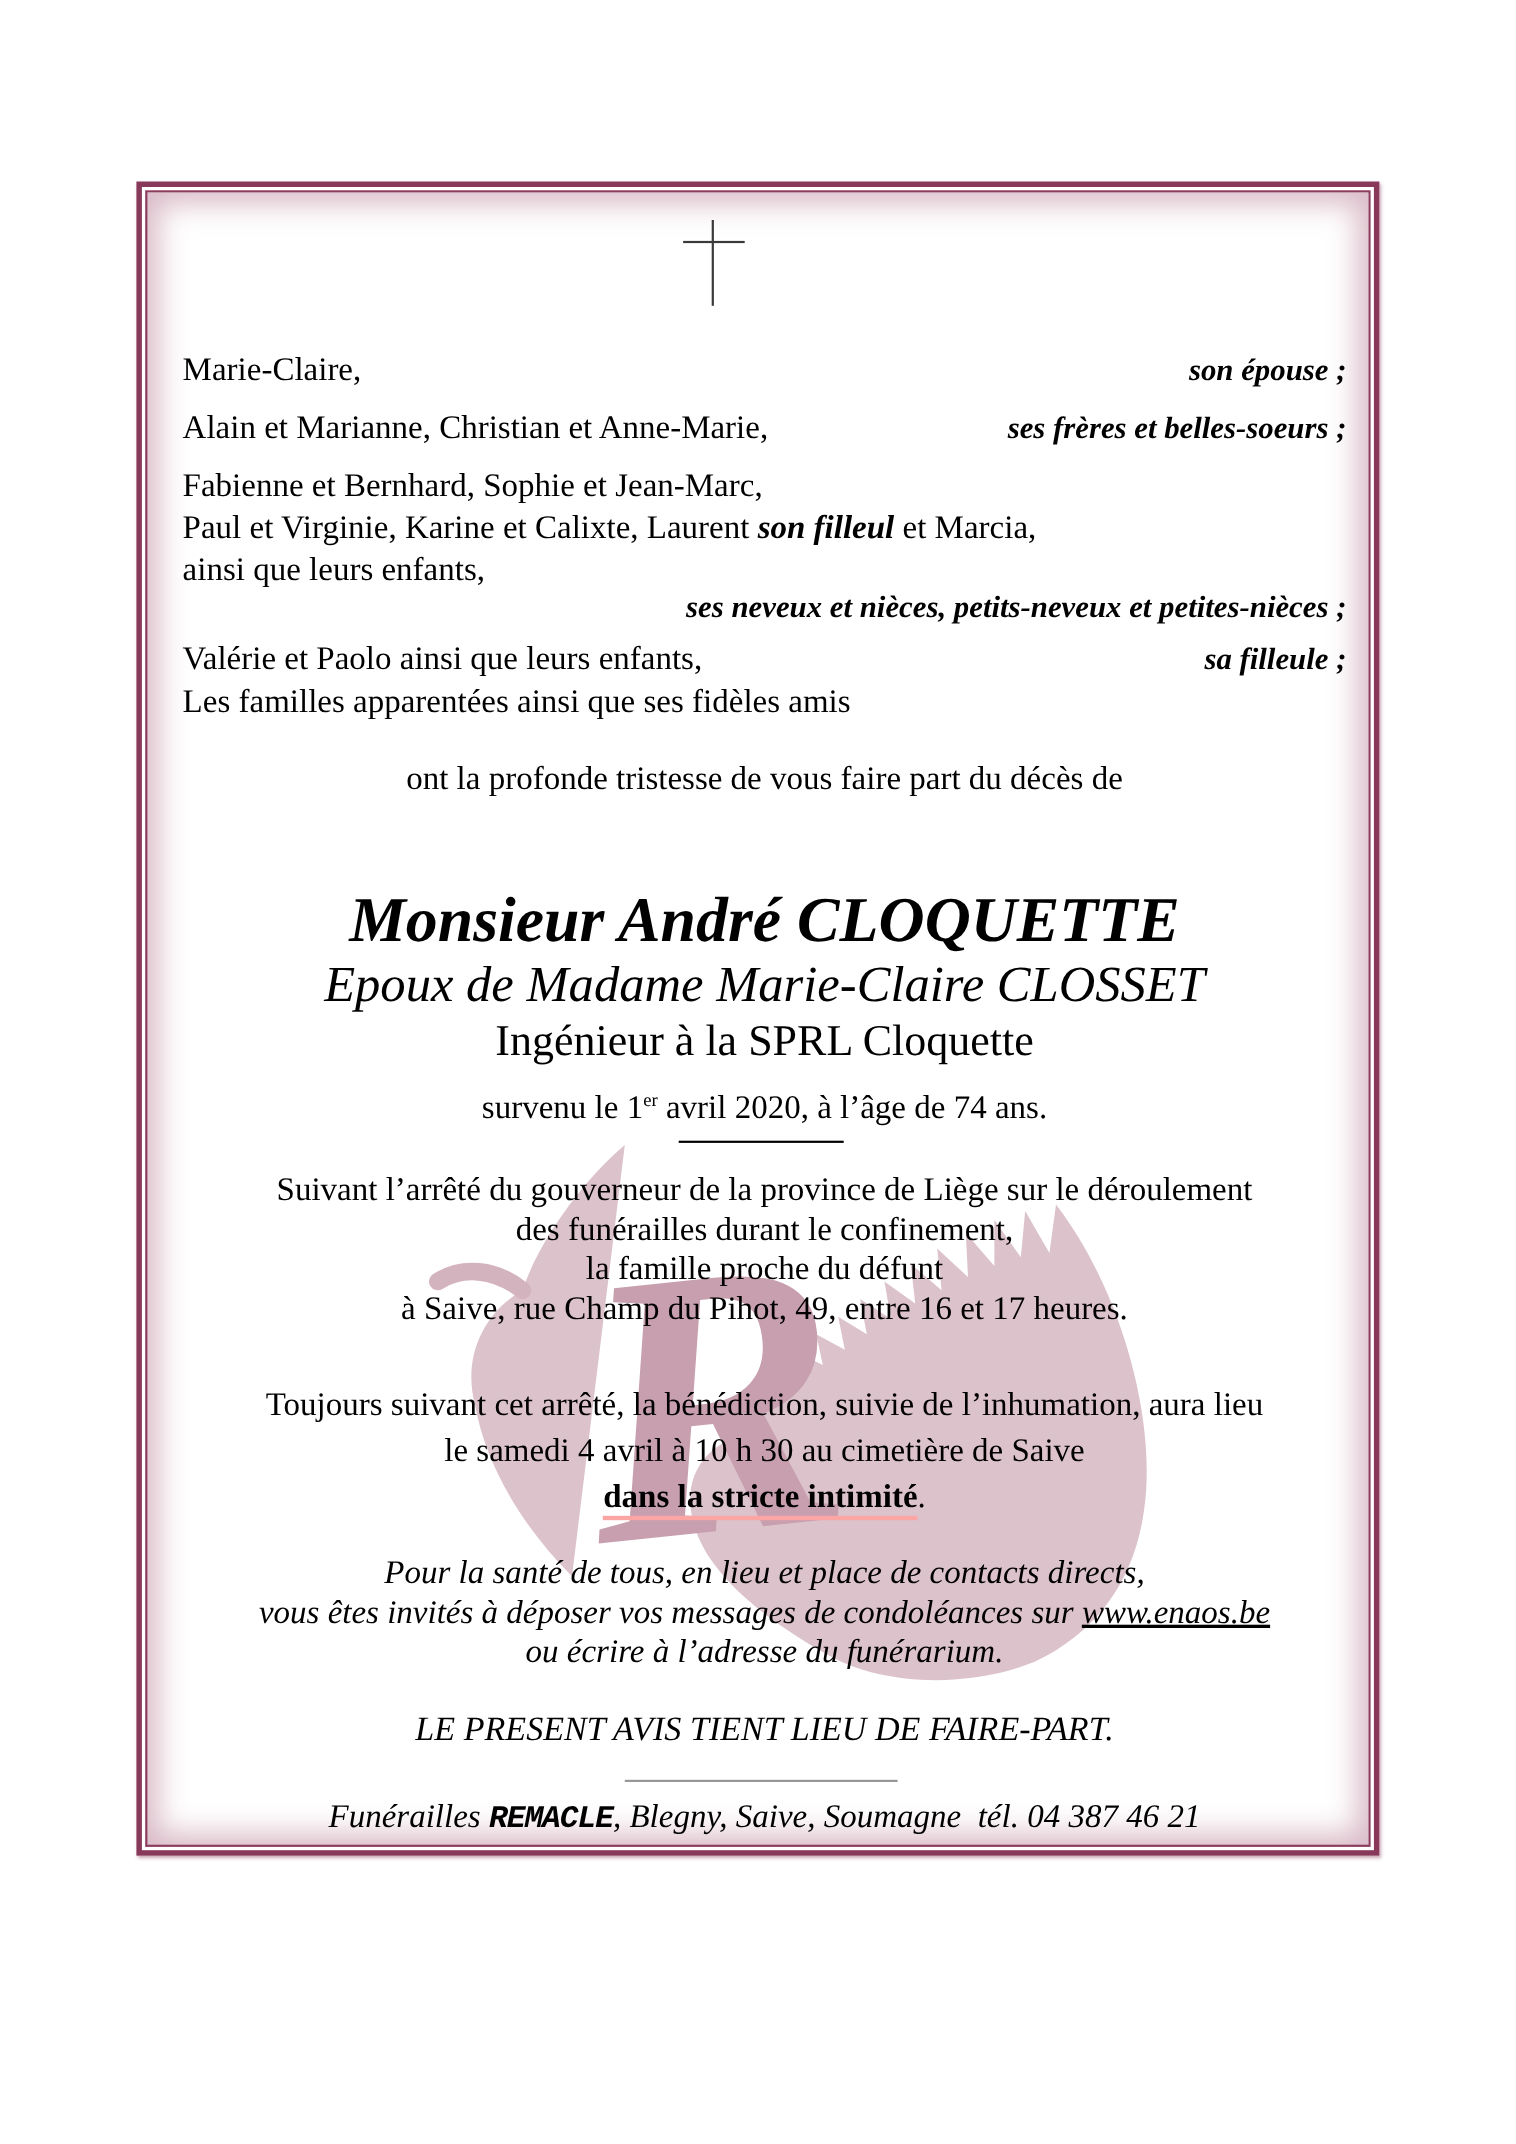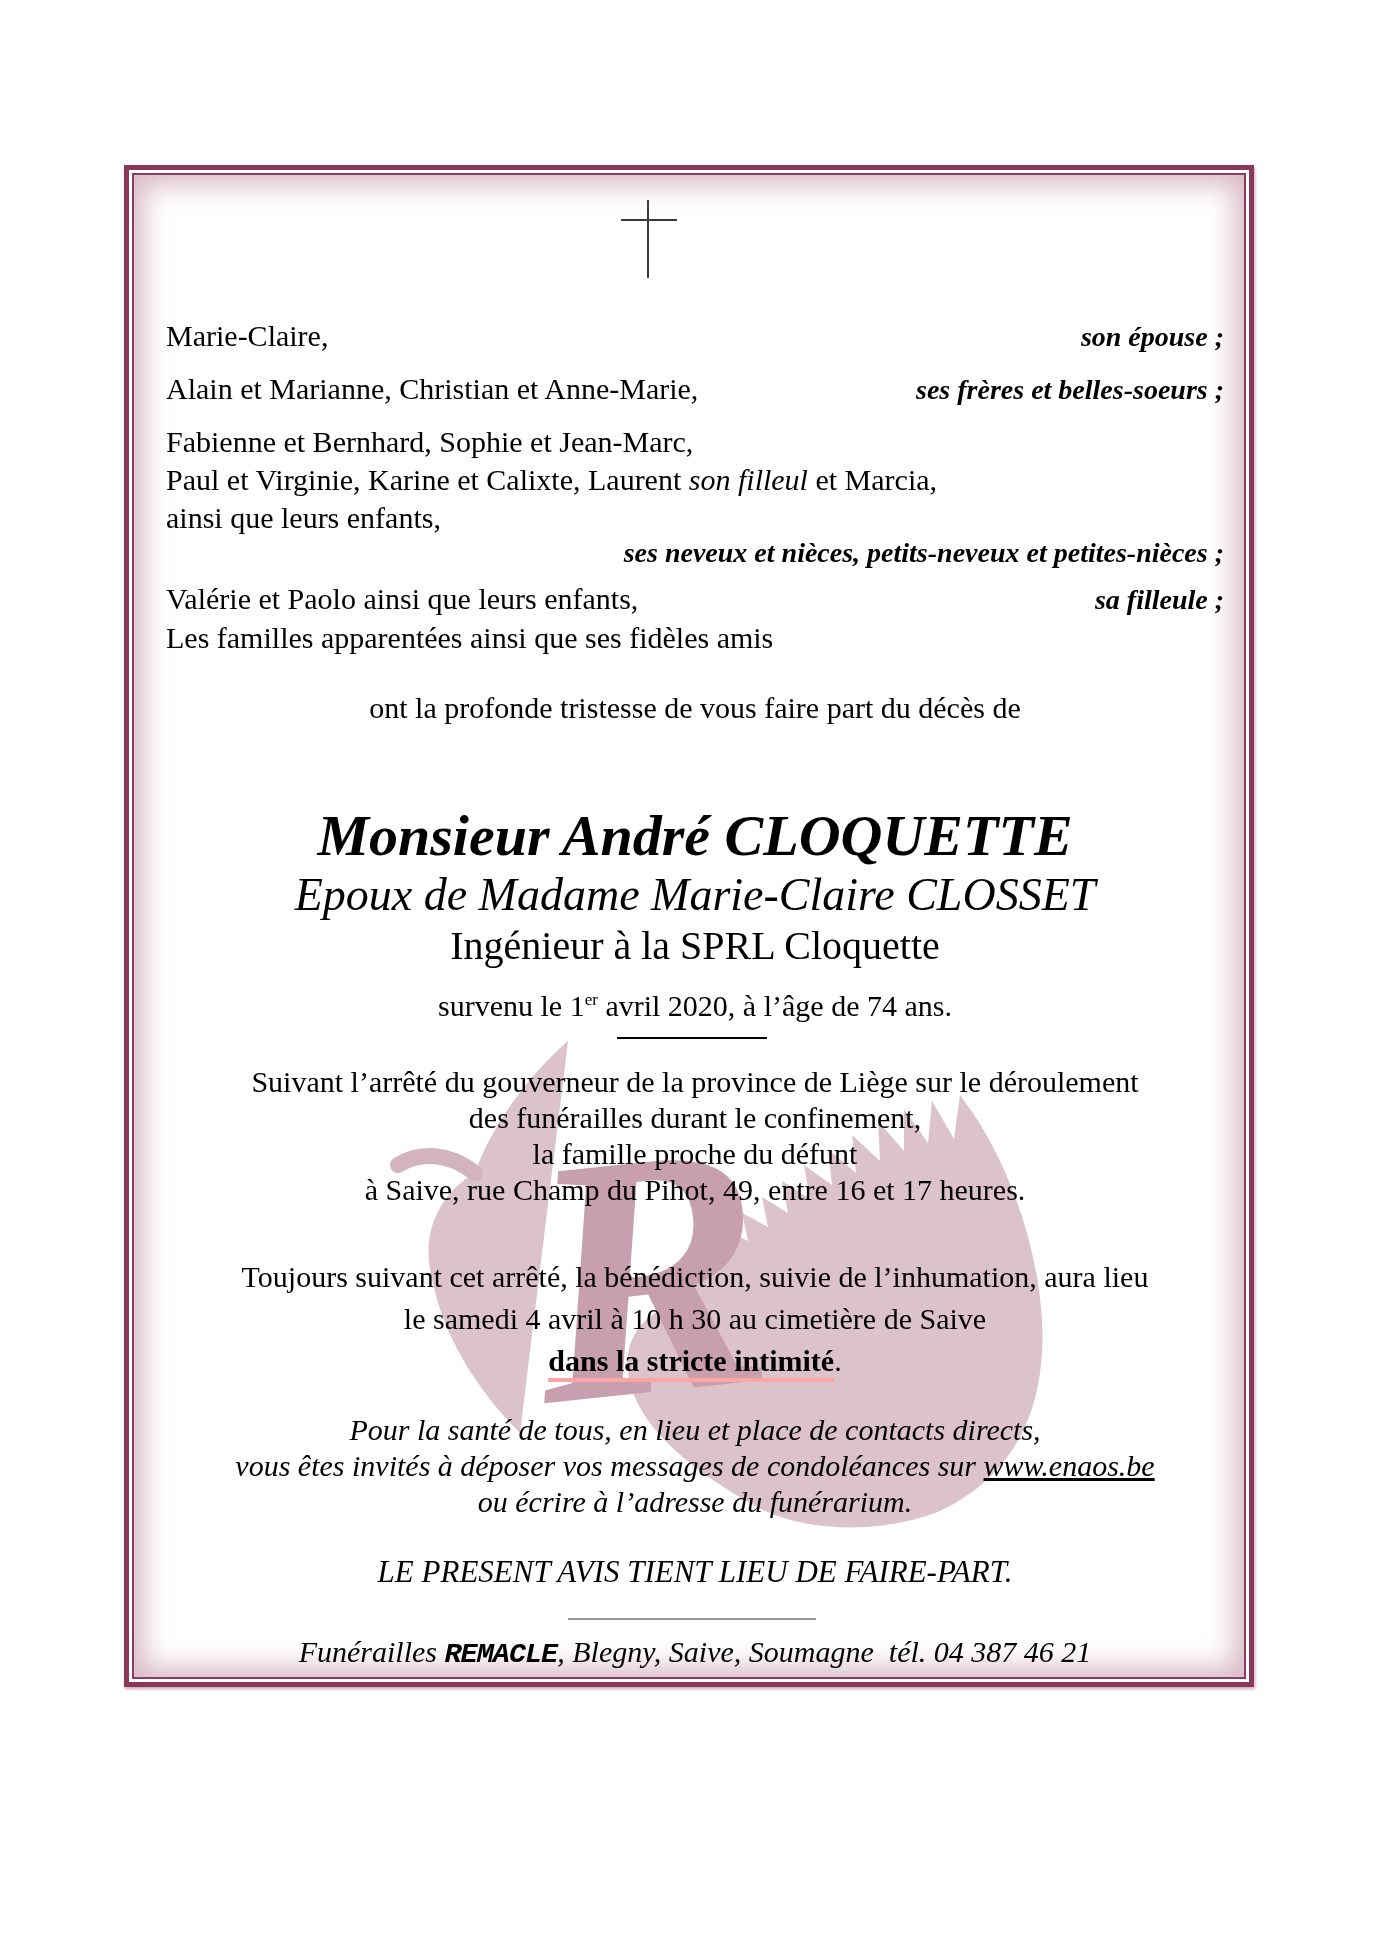--- a/index.html
+++ b/index.html
@@ -27,21 +27,21 @@
   .cross { position:absolute; left:487px; top:25px; width:56px; height:78px; z-index:1; }
   .cross .v { position:absolute; left:26px; top:0; width:2px; height:78px; background:#3a3a3a; }
   .cross .h { position:absolute; left:0; top:19px; width:56px; height:2px; background:#3a3a3a; }
   
   .row, .block { position:absolute; left:32px; right:20px; z-index:1; }
   .row { display:flex; justify-content:space-between; align-items:baseline;gap:24px; }
   .body-line { font-size:30px; line-height:38px; }
   .rel-label { font-weight:bold; font-style:italic; font-size:28px; line-height:38px; }
   .right-line { text-align:right; }
   .center { text-align:center; }
-  .em-inline { font-weight:normal; font-style:italic; }
+  .em-inline { font-weight:bold; font-style:italic; }
   .title-name { font-size:58px; line-height:62px; font-weight:bold; font-style:italic; }
   .title-spouse { font-size:46px; line-height:50px; font-style:italic; }
   .title-prof { font-size:40px; line-height:46px; }
   .survenu { font-size:30px; line-height:36px; }
   .survenu sup { font-size:17px; }
   .para { font-size:30px; line-height:36px; }
   .para2 { font-size:30px; line-height:42px; }
   .italic { font-style:italic; }
   .intimite { font-weight:bold; border-bottom:4px solid #fca5a5; padding-bottom:1px; }
   .link { text-decoration:underline; }

